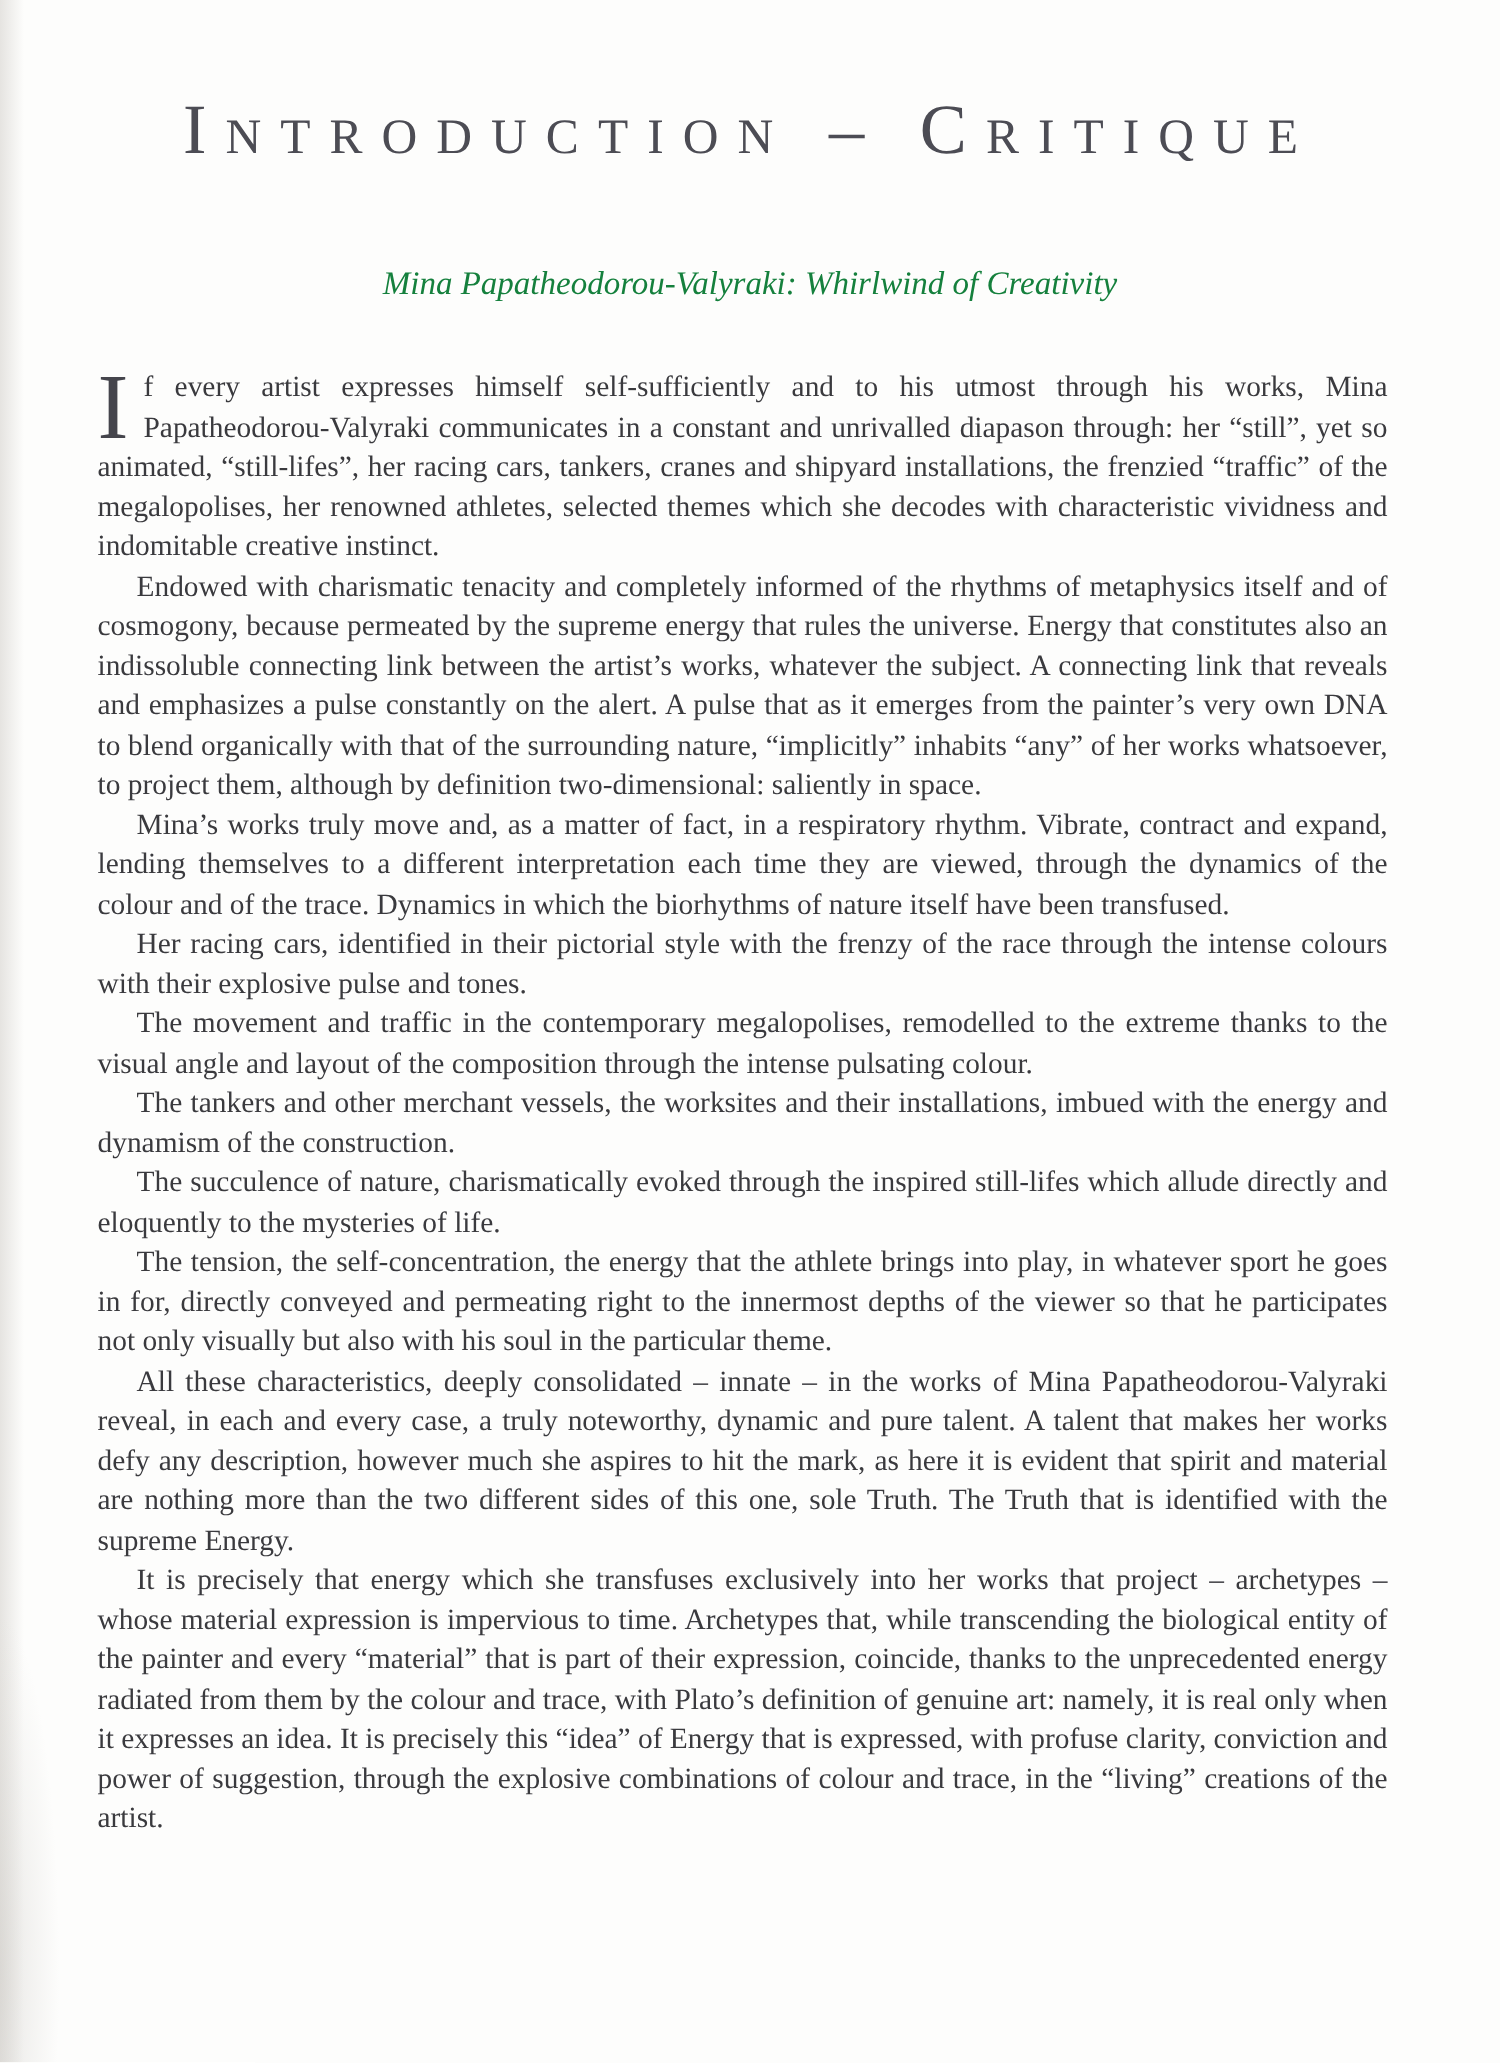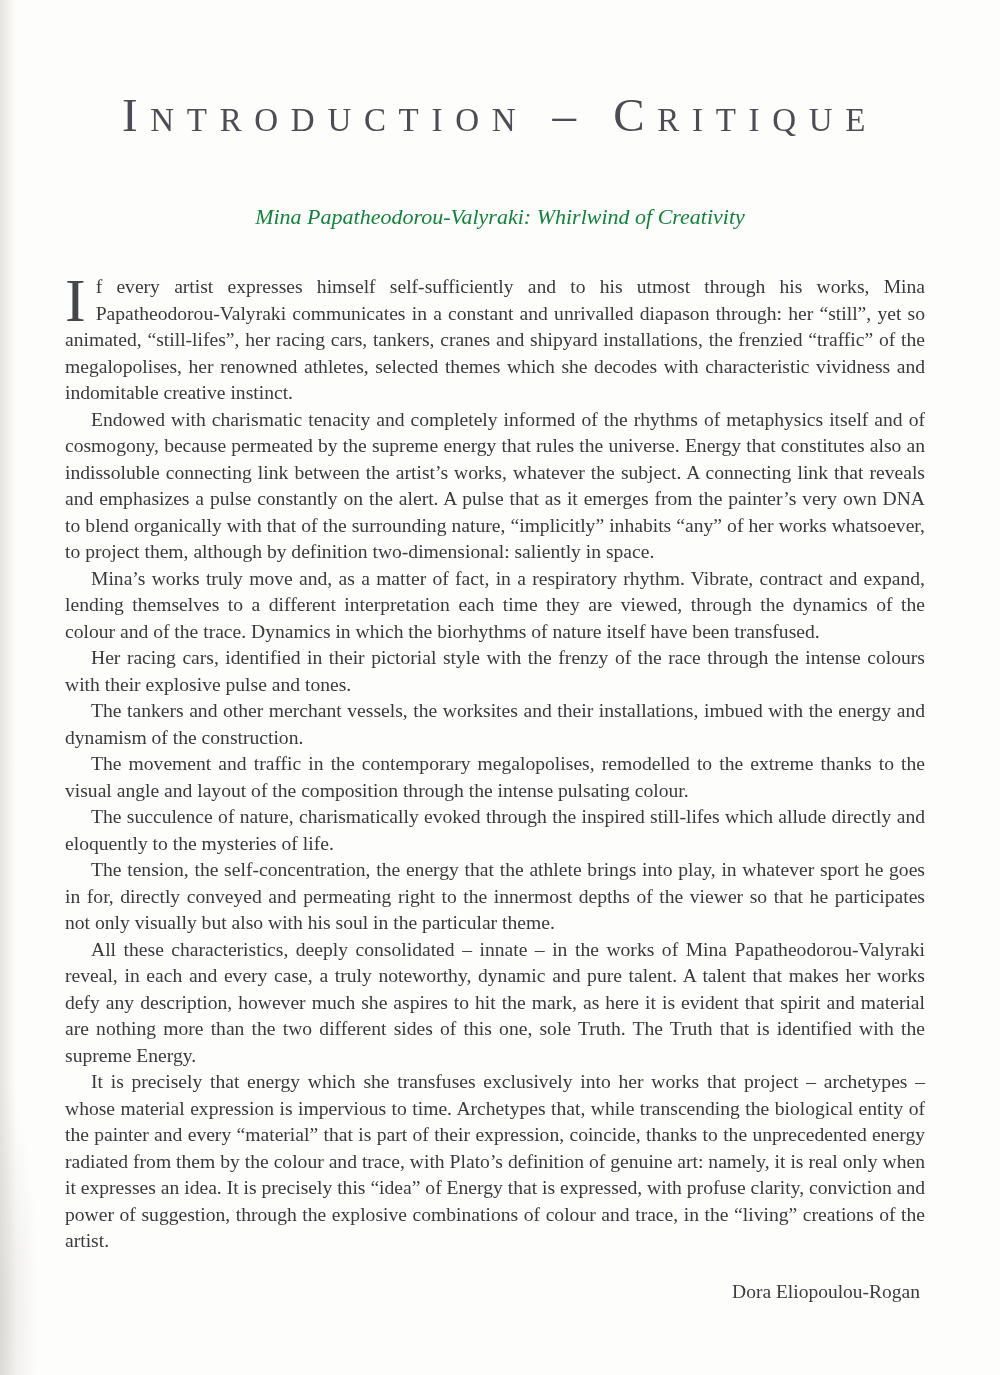--- a/index.html
+++ b/index.html
@@ -27,22 +27,22 @@
   }
   .page::after {
     content: "";
     position: absolute;
     left: 0; bottom: 0;
     width: 40px; height: 300px;
     background: radial-gradient(ellipse at 0% 80%, rgba(200,197,192,0.4), rgba(200,197,192,0.0) 70%);
     pointer-events: none;
   }
   .page-title {
-    margin: 12px;
-    padding-top: 76px;
+    margin: 0;
+    padding-top: 60px;
     text-align: center;
     font-variant: small-caps;
     font-weight: 400;
     font-size: 47px;
     letter-spacing: 0.27em;
     color: #4c4c54;
   }
   .subtitle {
     margin: 0;
     margin-top: 62px;
@@ -85,23 +85,22 @@
 <body>
 
 <div class="page">
   <h1 class="page-title">Introduction – Critique</h1>
   <h2 class="subtitle">Mina Papatheodorou-Valyraki: Whirlwind of Creativity</h2>
   <div class="body-text">
       <p class="para first"><span class="dropcap">I</span><span>f every artist expresses himself self-sufficiently and to his utmost through his works, Mina Papatheodorou-Valyraki communicates in a constant and unrivalled diapason through: her “still”, yet so </span><span class="em">animated,</span><span> “still-lifes”, her racing cars, tankers, cranes and shipyard installations, the frenzied “traffic” of the megalopolises, her renowned athletes, selected themes which she decodes with characteristic vividness and indomitable creative instinct.</span></p>
       <p class="para"><span>Endowed with charismatic tenacity and completely informed of the rhythms of metaphysics itself and of cosmogony, because permeated by the supreme energy that rules the universe. Energy that constitutes also an indissoluble connecting link between the artist’s works, whatever the subject. A connecting link that reveals and emphasizes a pulse constantly on the alert. A pulse that as it emerges from the painter’s very own DNA to blend organically with that of the surrounding nature, “implicitly” inhabits “any” of her works whatsoever, to project them, although by definition two-dimensional: saliently in space.</span></p>
       <p class="para"><span>Mina’s works truly move and, as a matter of fact, in a respiratory rhythm. Vibrate, contract and expand, lending themselves to a different interpretation each time they are viewed, through the dynamics of the colour and of the trace. Dynamics in which the biorhythms of nature itself have been transfused.</span></p>
       <p class="para"><span>Her racing cars, identified in their pictorial style with the frenzy of the race through the intense colours with their explosive pulse and tones.</span></p>
+      <p class="para"><span>The movement and traffic in the contemporary megalopolises, remodelled to the extreme thanks to the visual angle and layout of the composition through the intense pulsating colour.</span></p>
       <p class="para"><span>The tankers and other merchant vessels, the worksites and their installations, imbued with the energy and dynamism of the construction.</span></p>
-      <p class="para"><span>The movement and traffic in the contemporary megalopolises, remodelled to the extreme thanks to the visual angle and layout of the composition through the intense pulsating colour.</span></p>
       <p class="para"><span>The succulence of nature, charismatically evoked through the inspired still-lifes which allude directly and eloquently to the mysteries of life.</span></p>
       <p class="para"><span>The tension, the self-concentration, the energy that the athlete brings into play, in whatever sport he goes in for, directly conveyed and permeating right to the innermost depths of the viewer so that he participates not only visually but also with his soul in the particular theme.</span></p>
       <p class="para"><span>All these characteristics, deeply consolidated – innate – in the works of Mina Papatheodorou-Valyraki reveal, in each and every case, a truly noteworthy, dynamic and pure talent. A talent that makes her works defy any description, however much she aspires to hit the mark, as here it is evident that spirit and material are nothing more than the two different sides of this one, sole Truth. The Truth that is identified with the supreme Energy.</span></p>
       <p class="para"><span>It is precisely that energy which she transfuses exclusively into her works that project – archetypes – whose material expression is impervious to time. Archetypes that, while transcending the biological entity of the painter and every “material” that is part of their expression, coincide, thanks to the unprecedented energy radiated from them by the colour and trace, with Plato’s definition of genuine art: namely, it is real only when it expresses an idea. It is precisely this “idea” of Energy that is expressed, with profuse clarity, conviction and power of suggestion, through the explosive combinations of colour and trace, in the “living” creations of the artist.</span></p>
     </div>
   <div class="signature">
-    <div>Dora Eliopoulou-Rogan</div>
   </div>
 </div>
 
 </body></html>

